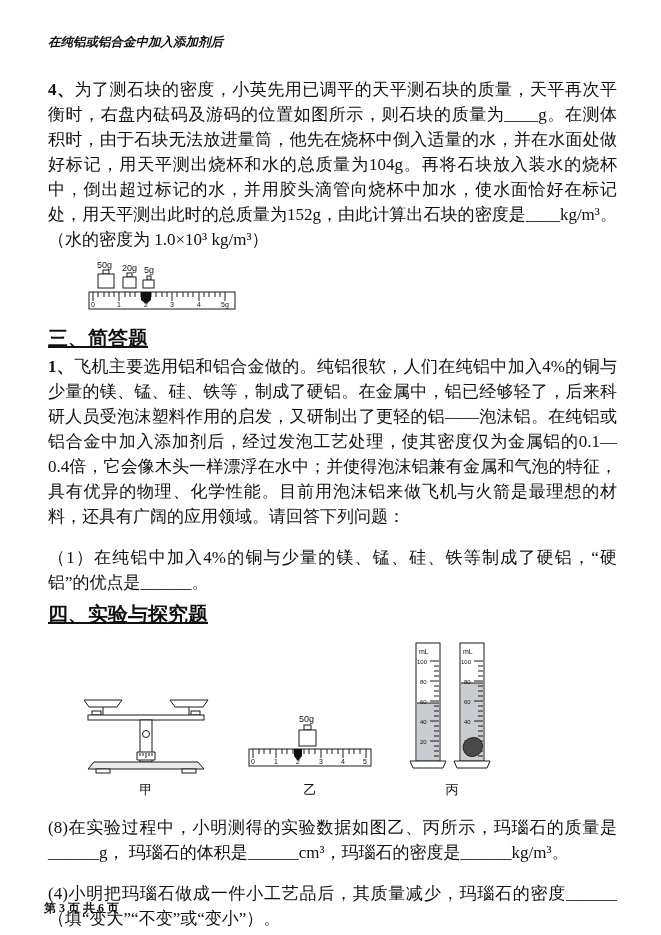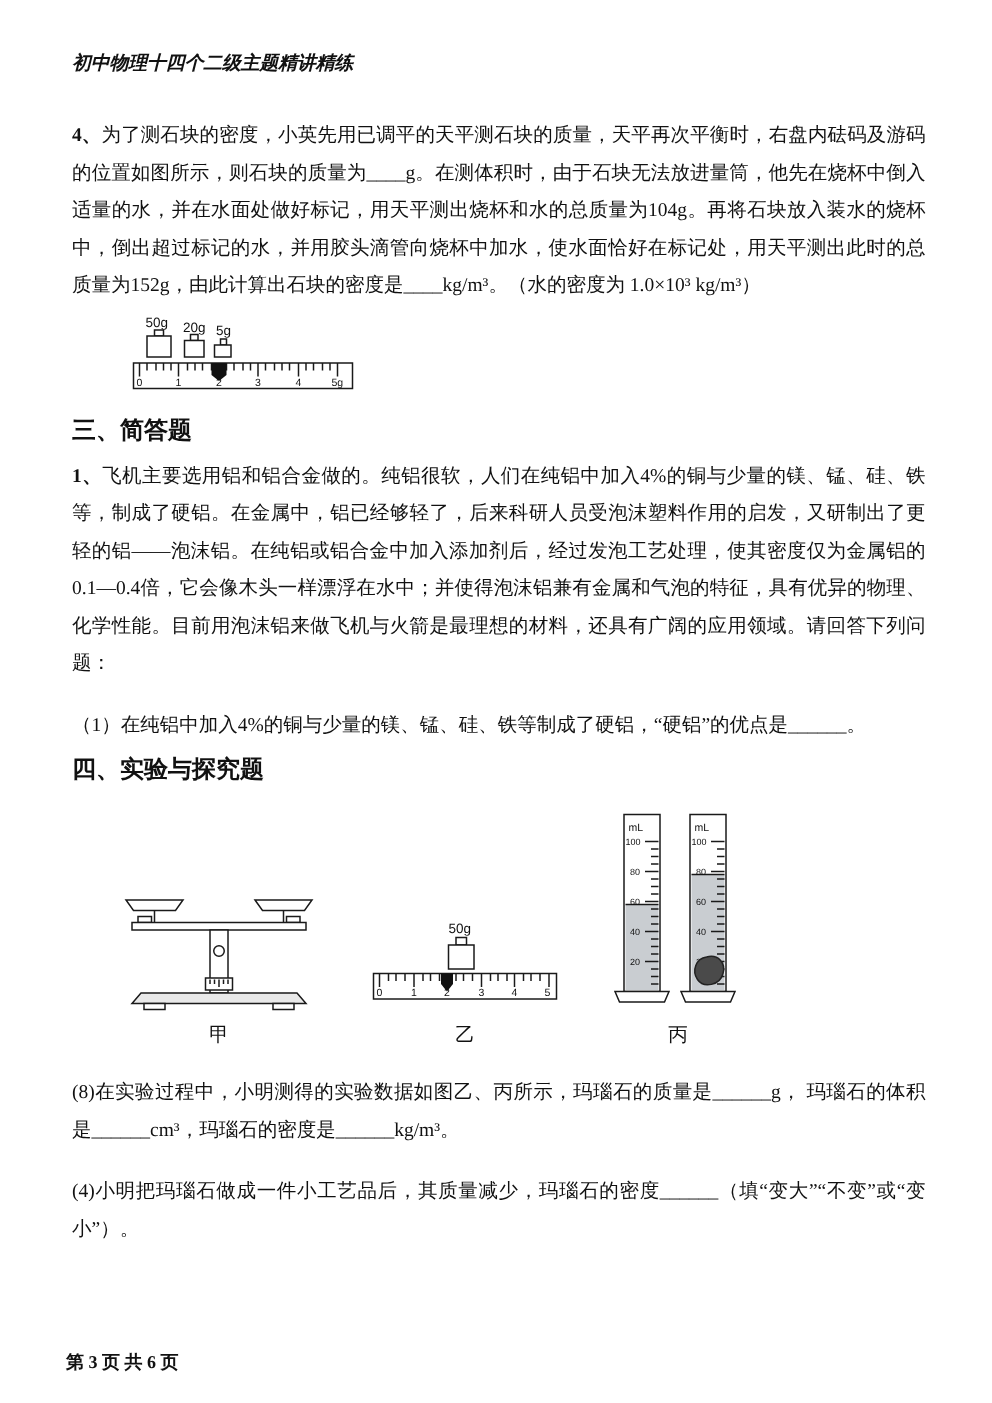--- a/index.html
+++ b/index.html
@@ -2,23 +2,23 @@
 <html><head>
 <meta charset="utf-8">
 <style>
   html,body{margin:0;padding:0;background:#ffffff;}
   .page{
     width:661px;height:935px;position:relative;background:#fff;overflow:hidden;
     font-family:"Liberation Serif","DejaVu Serif",serif;color:#111;
     padding:34px 44px 0 48px;box-sizing:border-box;
   }
   .header{font-style:italic;font-weight:700;font-size:12.5px;margin-bottom:26px;}
-  .para{font-size:13px;line-height:25px;text-align:justify;margin:0;}
+  .para{font-size:17px;line-height:25px;text-align:justify;margin:0;}
   .sub{margin-top:16px;}
-  .section-heading{font-size:16px;font-weight:700;margin:8px 0 5px 0;line-height:22px;}
+  .section-heading{font-size:20px;font-weight:700;margin:8px 0 5px 0;line-height:22px;text-decoration:underline;}
   .fig1wrap{margin:7px 0 5px 38px;}
   .figures-row{display:flex;align-items:flex-end;gap:30px;margin:10px 0 10px 28px;}
   .fig-block{display:flex;flex-direction:column;align-items:center;}
   .fig-label{font-size:13px;margin-top:4px;}
   .footer{position:absolute;bottom:18px;left:0;width:100%;text-align:left;
     font-size:12px;font-weight:700;padding-left:44px;}
   svg{display:block;}
   .sh{fill:#fff;stroke:#1a1a1a;stroke-width:1;}
   .shf{fill:#e9e9e9;stroke:#1a1a1a;stroke-width:1;}
   .ln{fill:none;stroke:#1a1a1a;stroke-width:1;}
@@ -27,21 +27,21 @@
   text.ft9{font-size:9px;font-family:"Liberation Sans","DejaVu Sans",sans-serif;fill:#111;}
   text.ft7{font-size:7px;font-family:"Liberation Sans","DejaVu Sans",sans-serif;fill:#111;}
   text.ft6{font-size:6px;font-family:"Liberation Sans","DejaVu Sans",sans-serif;fill:#111;}
 </style>
 </head>
 <body>
 
 <div class="page">
 
   <div class="header">
-    <span>初中物理十四个二级主题精讲精练</span>
+    <span>在纯铝或铝合金中加入添加剂后</span>
   </div>
 
   <p class="para"><b>4、</b><span>为了测石块的密度，小英先用已调平的天平测石块的质量，天平再次平衡时，右盘内砝码及游码的位置如图所示，则石块的质量为____g。在测体积时，由于石块无法放进量筒，他先在烧杯中倒入适量的水，并在水面处做好标记，用天平测出烧杯和水的总质量为104g。再将石块放入装水的烧杯中，倒出超过标记的水，并用胶头滴管向烧杯中加水，使水面恰好在标记处，用天平测出此时的总质量为152g，由此计算出石块的密度是____kg/m³。（水的密度为 1.0×10³ kg/m³）</span></p>
 
   <div class="fig1wrap">
     <svg width="152" height="60" viewBox="0 0 152 60">
       <g>
         <text x="11" y="9" class="ft9">50g</text>
         <rect x="17" y="11" width="6" height="4" class="sh"></rect>
         <rect x="12" y="15" width="16" height="14" class="sh"></rect>

